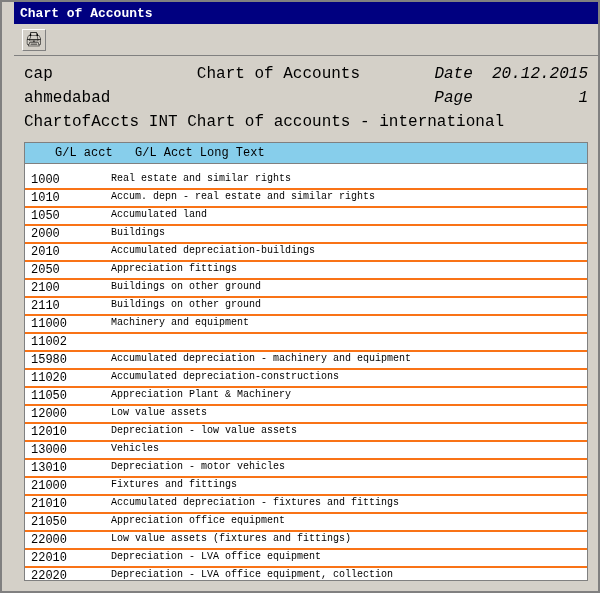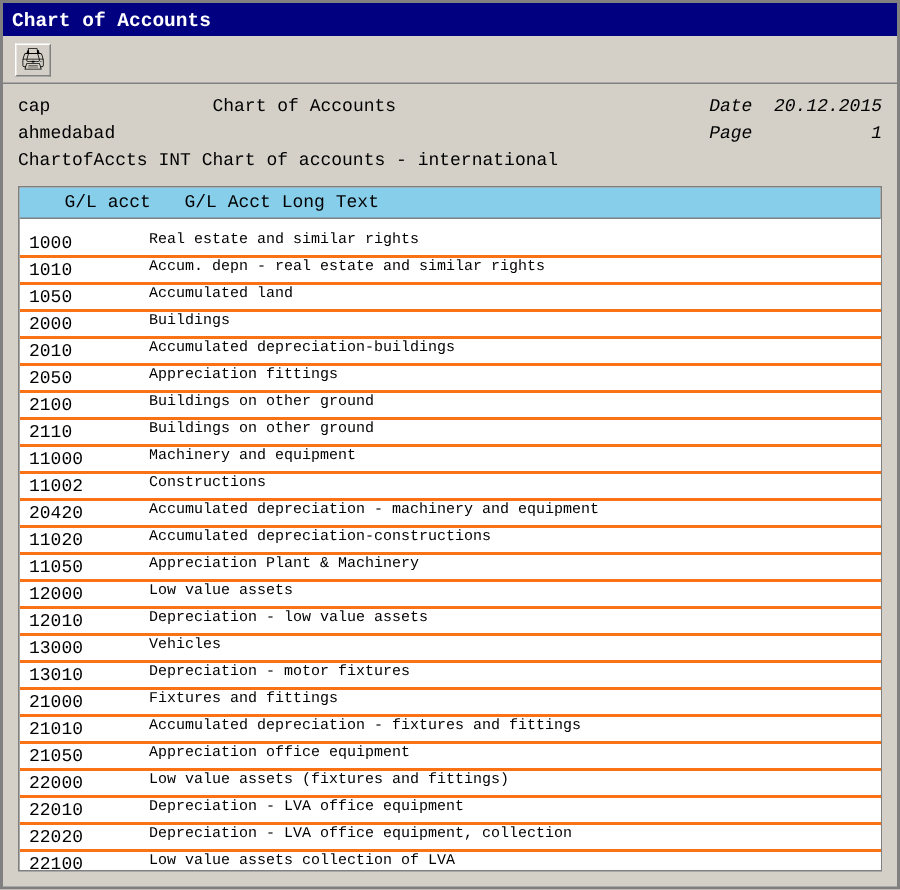--- a/index.html
+++ b/index.html
@@ -17,20 +17,21 @@
       overflow: hidden;
     }
 
     .window {
       width: 600px;
       height: 593px;
       background: #d4d0c8;
       border: 2px solid #808080;
       display: flex;
       flex-direction: column;
+      padding-left: 12px;
     }
 
     .title-bar {
       background: #000080;
       color: white;
       padding: 2px 6px;
       font-weight: bold;
       font-size: 13px;
       font-family: 'Courier New', Courier, monospace;
       display: flex;
@@ -59,21 +60,21 @@
       display: flex;
       align-items: center;
       justify-content: center;
       cursor: pointer;
       font-size: 14px;
     }
 
     .header-info {
       padding: 6px 10px 4px 10px;
       font-family: 'Courier New', Courier, monospace;
-      font-size: 12px;
+      font-size: 16px;
       flex-shrink: 0;
       line-height: 1.5;
     }
 
     .header-row {
       display: flex;
       justify-content: space-between;
     }
 
     .header-left {
@@ -225,24 +226,23 @@
           <div class="table-row">
             <div class="cell-acct">2110</div>
             <div class="cell-text">Buildings on other ground</div>
           </div>
           <div class="table-row">
             <div class="cell-acct">11000</div>
             <div class="cell-text">Machinery and equipment</div>
           </div>
           <div class="table-row">
             <div class="cell-acct">11002</div>
-            <div class="cell-text">Constructions</div>
-          </div>
-          <div class="table-row">
-            <div class="cell-acct">20420</div>
+          </div>
+          <div class="table-row">
+            <div class="cell-acct">15980</div>
             <div class="cell-text">Accumulated depreciation - machinery and equipment</div>
           </div>
           <div class="table-row">
             <div class="cell-acct">11020</div>
             <div class="cell-text">Accumulated depreciation-constructions</div>
           </div>
           <div class="table-row">
             <div class="cell-acct">11050</div>
             <div class="cell-text">Appreciation Plant &amp; Machinery</div>
           </div>
@@ -253,21 +253,21 @@
           <div class="table-row">
             <div class="cell-acct">12010</div>
             <div class="cell-text">Depreciation - low value assets</div>
           </div>
           <div class="table-row">
             <div class="cell-acct">13000</div>
             <div class="cell-text">Vehicles</div>
           </div>
           <div class="table-row">
             <div class="cell-acct">13010</div>
-            <div class="cell-text">Depreciation - motor fixtures</div>
+            <div class="cell-text">Depreciation - motor vehicles</div>
           </div>
           <div class="table-row">
             <div class="cell-acct">21000</div>
             <div class="cell-text">Fixtures and fittings</div>
           </div>
           <div class="table-row">
             <div class="cell-acct">21010</div>
             <div class="cell-text">Accumulated depreciation - fixtures and fittings</div>
           </div>
           <div class="table-row">

